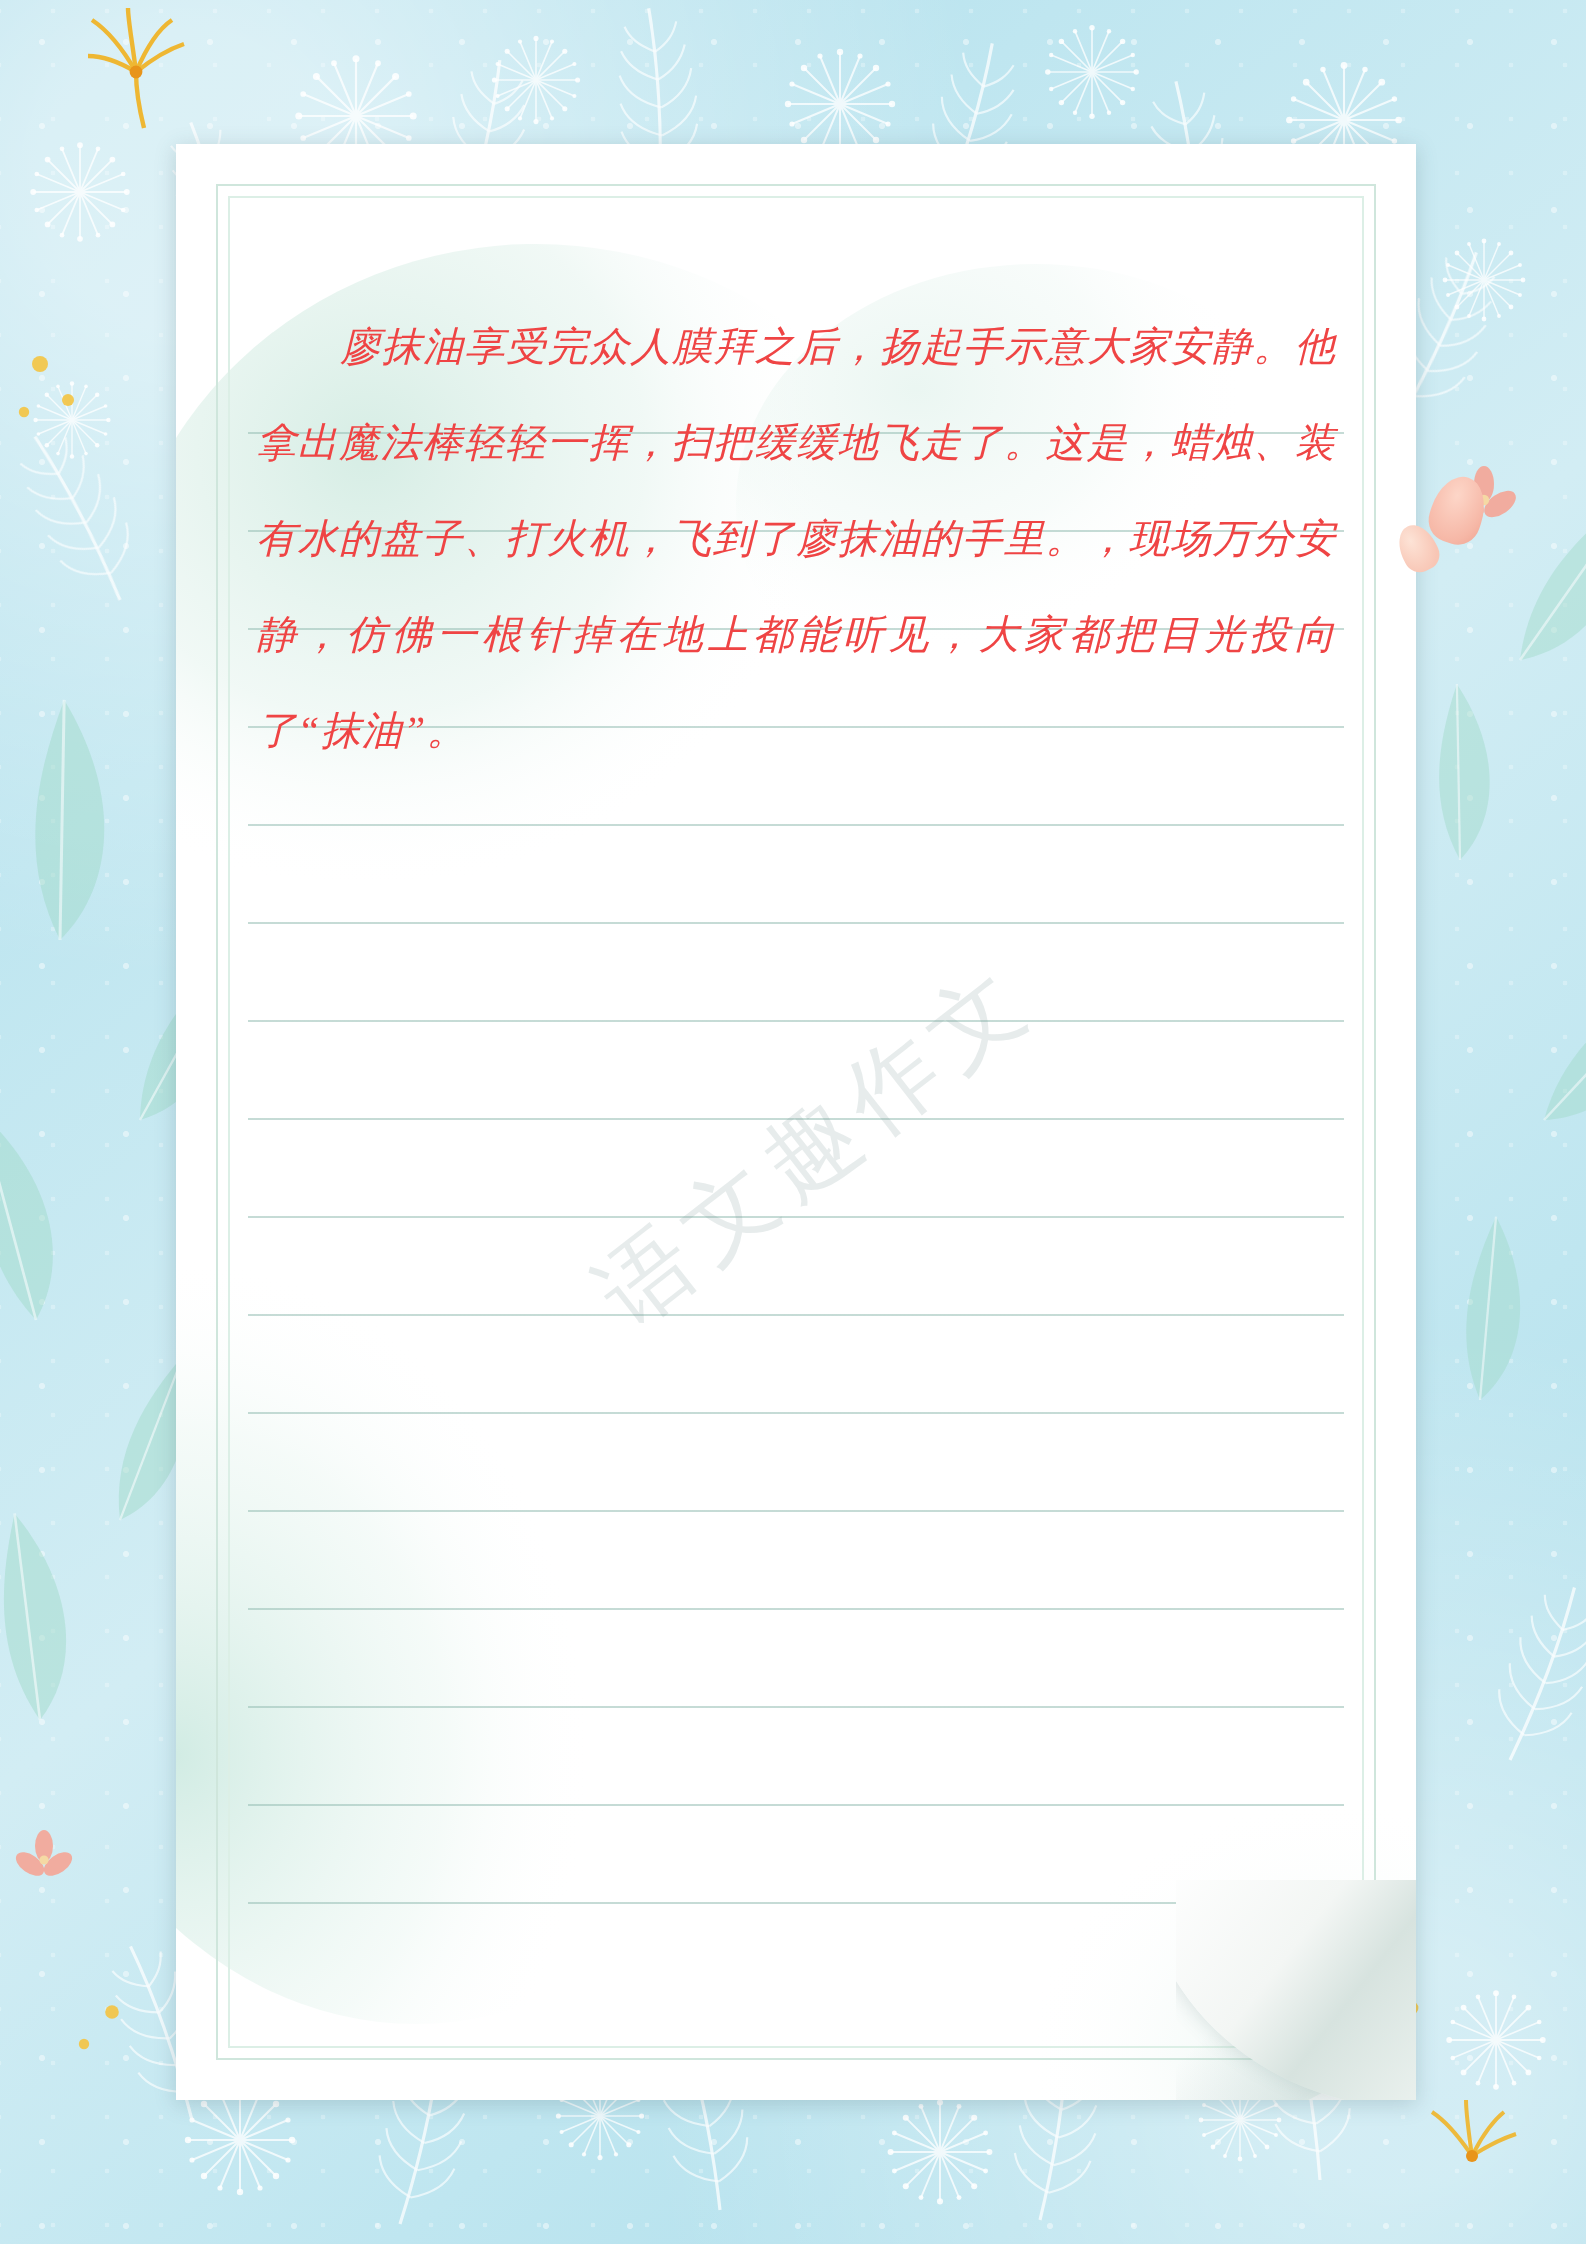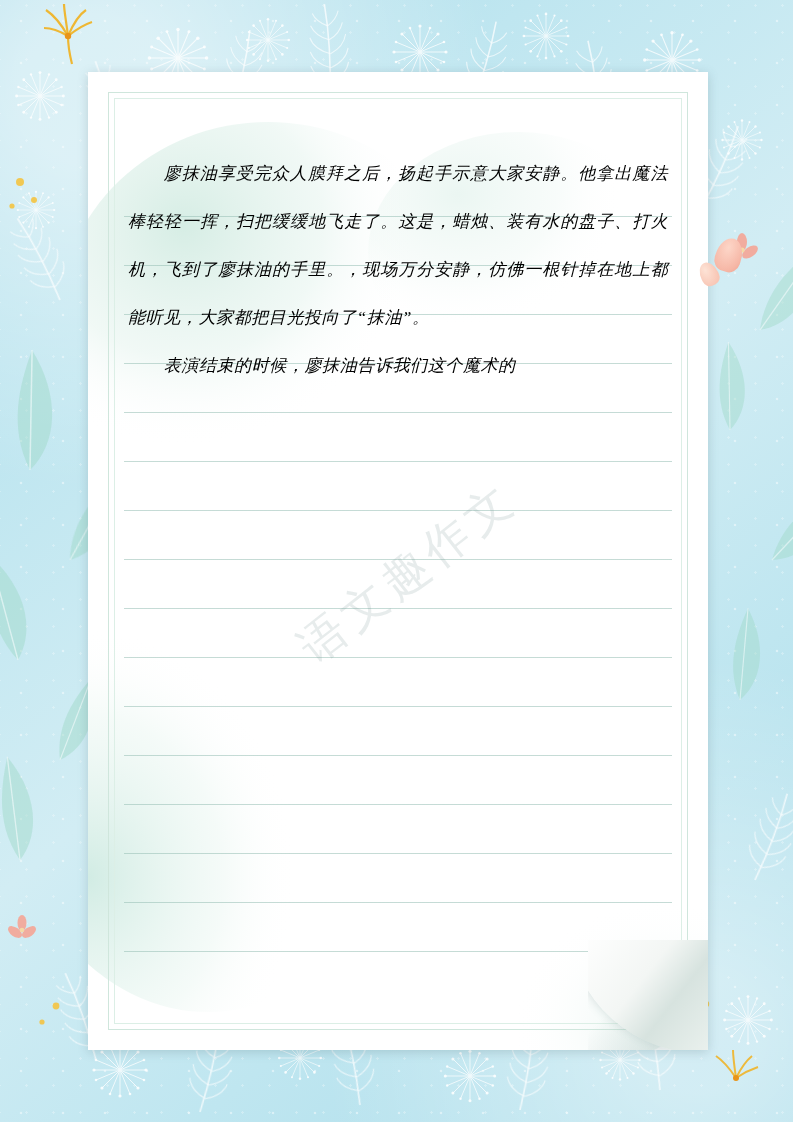--- a/index.html
+++ b/index.html
@@ -94,23 +94,23 @@
         rgba(150,190,180,0.55) 49px);
   }
 
   
   .body-text {
     position: absolute;
     left: 40px;
     top: 78px;
     width: 540px;
     font-family: "Liberation Serif", serif;
-    font-size: 17px;
+    font-size: 20px;
     line-height: 48px;
-    color: #000000;
+    color: #ef4444;
     letter-spacing: 0.6px;
     text-align: justify;
     font-style: italic;
   }
   .body-text p {
     margin: 0;
     text-indent: 2.1em;
   }
 
   
@@ -443,21 +443,20 @@
     <div class="sheet-frame-outer"></div>
     <div class="sheet-frame-inner"></div>
 
     <div class="petal-a"></div>
     <div class="petal-b"></div>
 
     <div class="watermark">语文趣作文</div>
 
     <div class="body-text">
       <p>廖抹油享受完众人膜拜之后，扬起手示意大家安静。他拿出魔法棒轻轻一挥，扫把缓缓地飞走了。这是，蜡烛、装有水的盘子、打火机，飞到了廖抹油的手里。，现场万分安静，仿佛一根针掉在地上都能听见，大家都把目光投向了“抹油”。</p>
-      <p>表演结束的时候，廖抹油告诉我们这个魔术的</p>
     </div>
 
     <div class="curl">
       <div class="shade"></div>
       <div class="fold"></div>
     </div>
   </div>
 
 </div>
 

